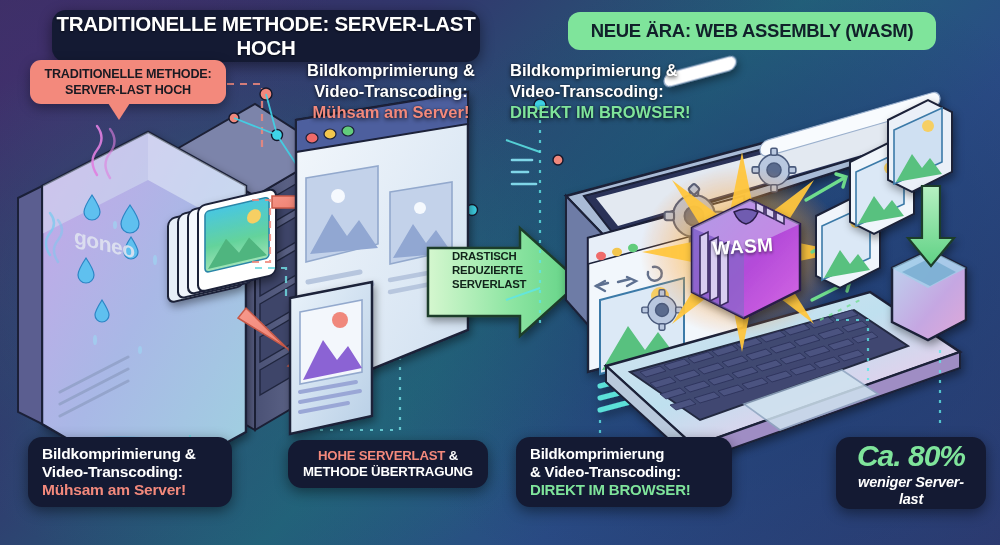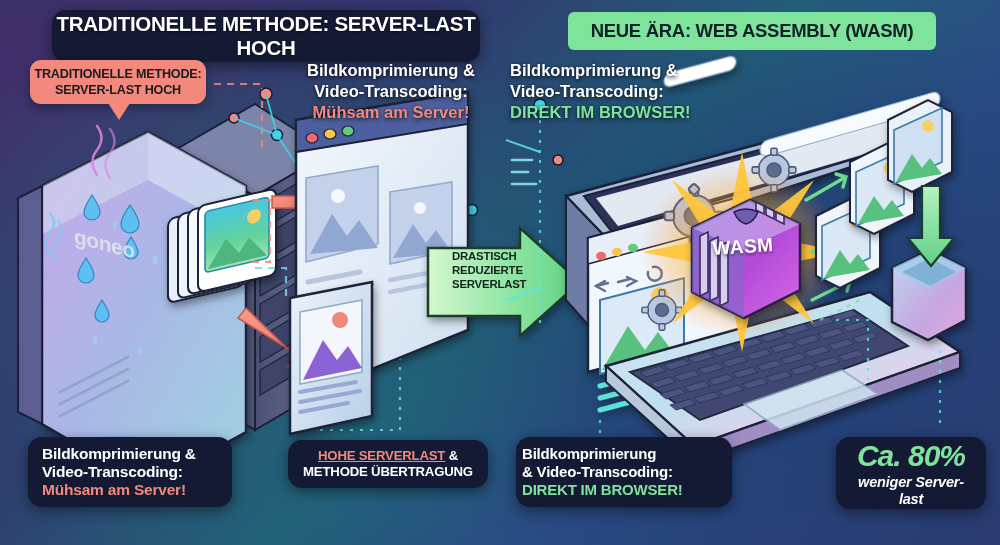--- a/index.html
+++ b/index.html
@@ -35,28 +35,28 @@
   .chip-dark { background:#141a33; box-shadow:0 4px 14px rgba(0,0,0,.45); }
 
   #hdr-left {
     left:52px; top:10px; width:428px; height:52px;
     font-size:20.5px; font-weight:bold; color:#ffffff;
     letter-spacing:-0.3px;
     text-shadow:0 1px 2px rgba(0,0,0,.6);
   }
   #hdr-right {
     left:568px; top:12px; width:368px; height:38px;
-    background:#7fe49b; border-radius:6px;
+    background:#7fe49b; border-radius:12px;
     font-size:18.5px; font-weight:bold; color:#11202a;
     letter-spacing:-0.3px;
   }
 
   
   #bubble {
-    left:30px; top:60px; width:176px; height:44px;
+    left:30px; top:60px; width:196px; height:44px;
     background:#f3897c; border-radius:11px;
     font-size:12.6px; font-weight:bold; color:#1a1a22;
     letter-spacing:-0.2px; line-height:1.28;
     box-shadow:0 4px 12px rgba(0,0,0,.35);
   }
   #bubble:after {
     content:""; position:absolute; left:78px; bottom:-16px;
     border-left:11px solid transparent; border-right:11px solid transparent;
     border-top:17px solid #f3897c;
   }
@@ -74,24 +74,24 @@
   #bt-left {
     left:28px; top:437px; width:204px; height:70px;
     align-items:flex-start; padding-left:14px; text-align:left;
     font-size:15.5px; font-weight:bold; color:#ffffff;
   }
   #bt-mid {
     left:288px; top:440px; width:200px; height:48px;
     font-size:13.2px; font-weight:bold; color:#ffffff;
   }
   #bt-mid .ln1 { display:block; }
-  #bt-mid .ln1 .accent-red { display:inline;text-decoration:underline; }
+  #bt-mid .ln1 .accent-red { display:inline; }
   #bt-right-1 {
     left:516px; top:437px; width:216px; height:70px;
-    align-items:flex-start; padding-left:6px; text-align:left;
+    align-items:flex-start; padding-left:14px; text-align:left;
     font-size:15px; font-weight:bold; color:#ffffff;
   }
   #bt-right-2 {
     left:836px; top:437px; width:150px; height:72px;
     font-size:14.5px; font-weight:bold; color:#ffffff;font-style:italic;
   }
   #bt-right-2 .big { font-size:30px; color:#7fe49b; letter-spacing:-1px; display:block; }
 
   
   #arrow-label {

